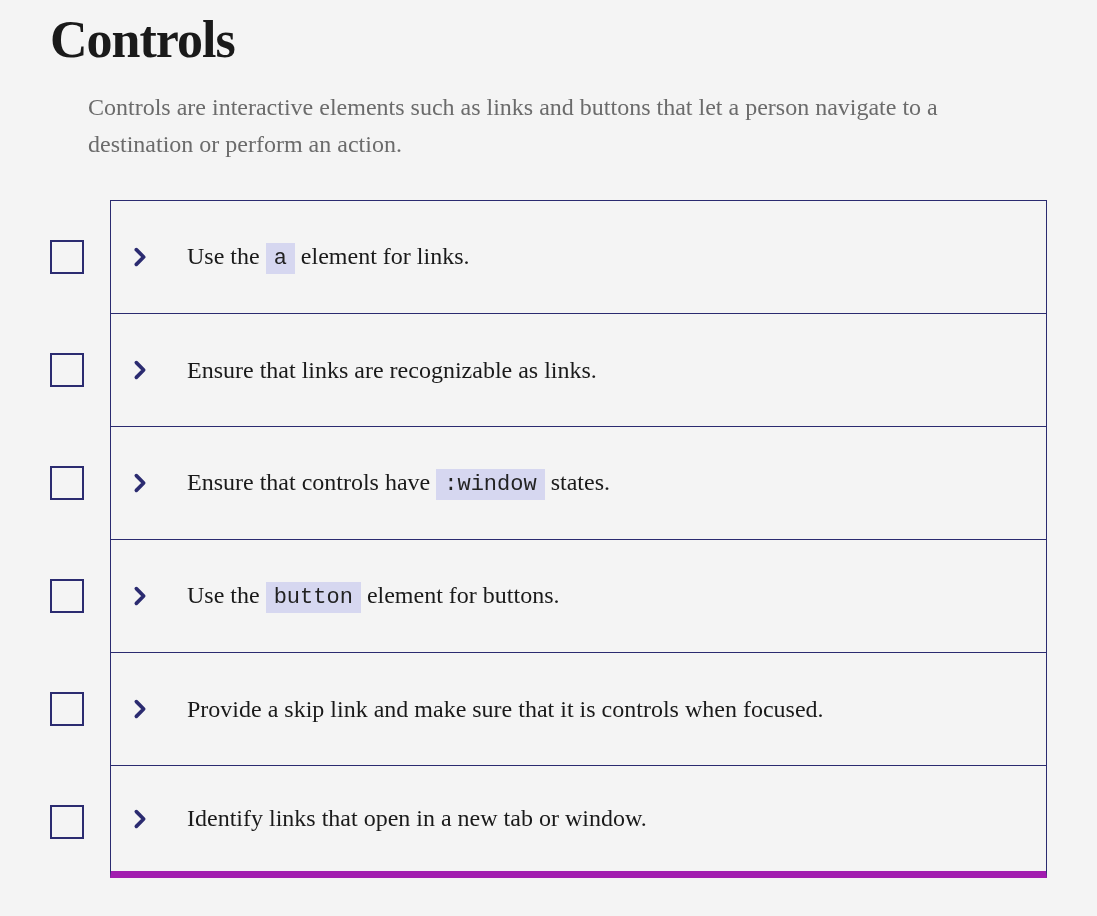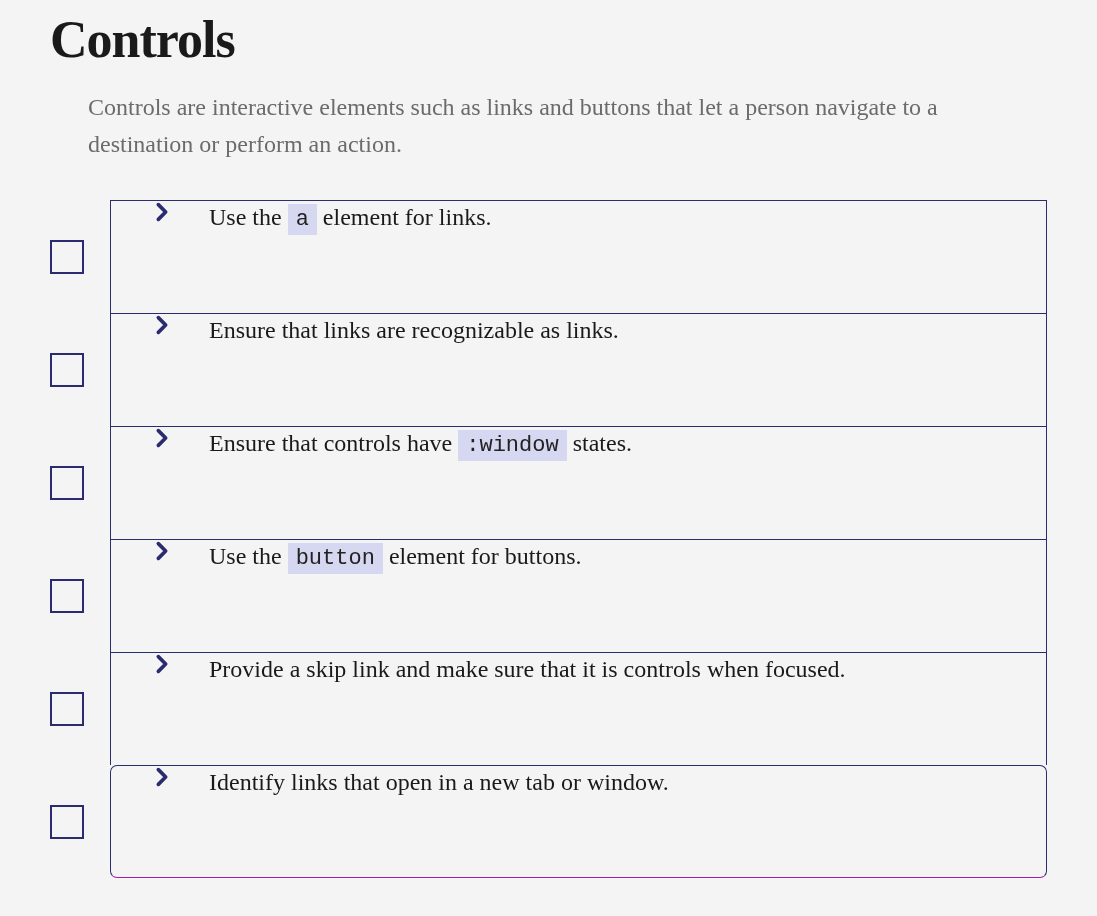--- a/index.html
+++ b/index.html
@@ -53,28 +53,27 @@
       height: 34px;
       border: 2.5px solid #2b2b70;
       background: transparent;
       cursor: pointer;
     }
     .item-cell {
       flex: 1;
       border: 1px solid #2b2b70;
       border-bottom: none;
       display: flex;
-      align-items: flex-start;
+      align-items: center;
       min-height: 113px;
-      padding: 0 40px;
+      padding: 0 18px;
       cursor: pointer;
     }
     .row:last-child .item-cell {
-      border-bottom: 1px solid #a21caf;
-      border-radius: 7px;
+      border-bottom: 7px solid #a21caf;
     }
     .chevron {
       flex-shrink: 0;
       width: 22px;
       height: 22px;
       margin-right: 36px;
       color: #2b2b70;
     }
     .chevron svg {
       width: 100%;

